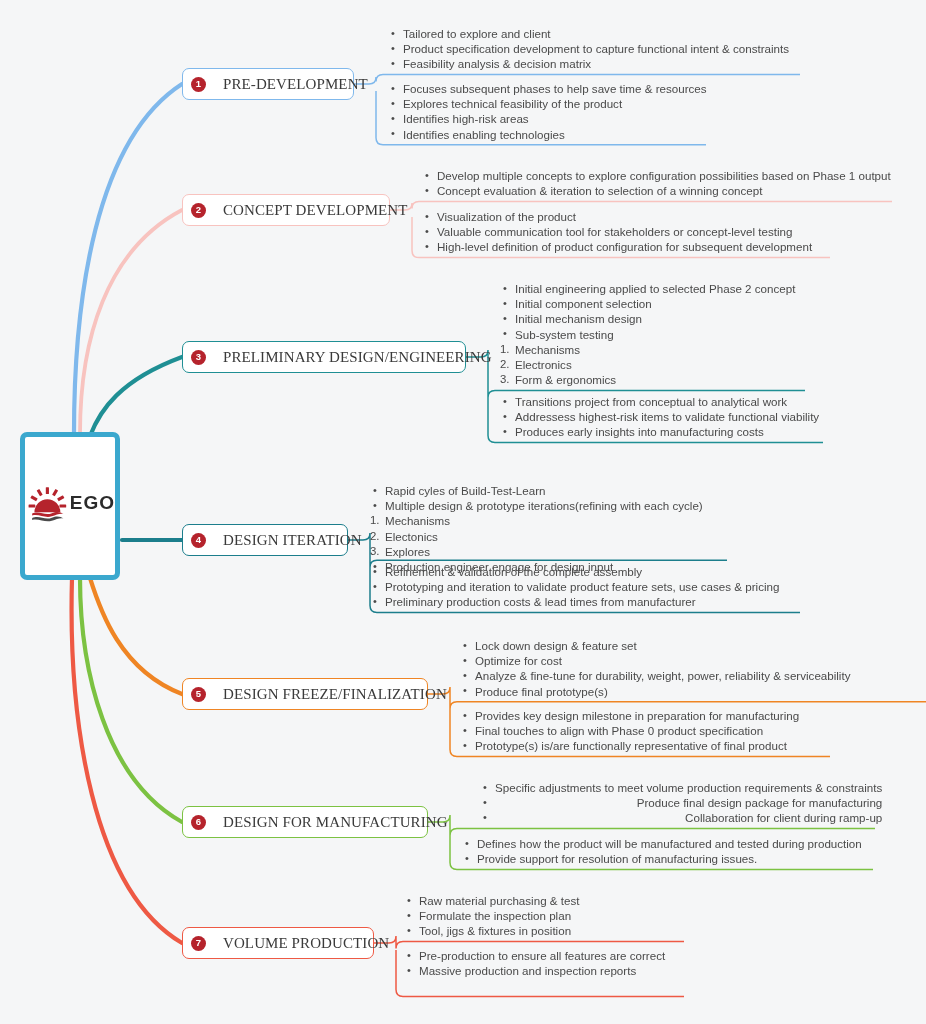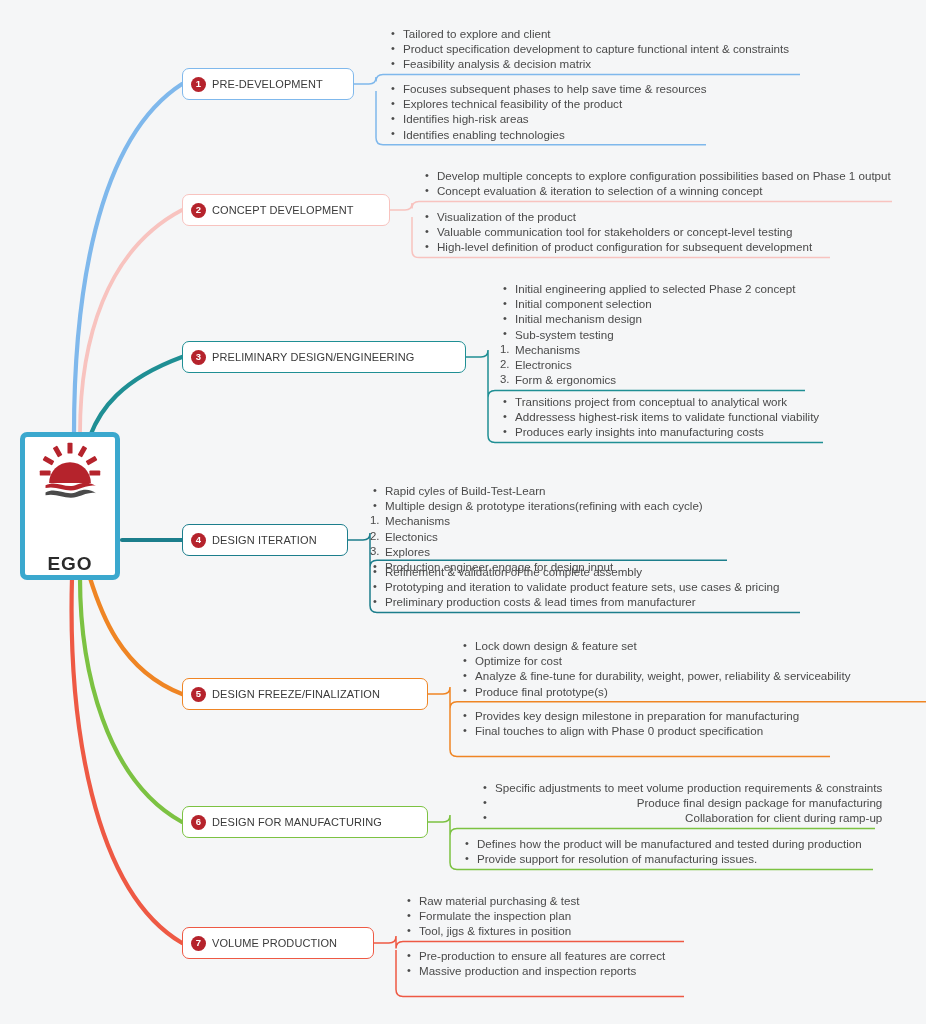--- a/index.html
+++ b/index.html
@@ -14,22 +14,22 @@
   svg.wires{position:absolute;left:0;top:0;width:926px;height:1024px;pointer-events:none;}
 
   
   #center-node{
     position:absolute;
     left:20px;top:432px;width:100px;height:148px;
     background:#ffffff;
     border:5px solid var(--cnodec,#3ba8ce);
     border-radius:7px;
     box-sizing:border-box;
-    display:flex;flex-direction:column;
-    align-items:center;justify-content:space-between;
+    display:flex;flex-direction:row;
+    align-items:center;justify-content:flex-start;
     z-index:5;
   }
   #center-node .logo{width:72px;height:72px;display:block;}
   #center-node .logo-text{
     font-family:"Liberation Sans", sans-serif;
     font-size:19px;font-weight:700;letter-spacing:1px;
     color:#2b2b2b;margin-top:-6px;
   }
 
   
@@ -48,24 +48,25 @@
   .phase-badge{
     width:15px;height:15px;border-radius:50%;
     background:#b5232c;
     color:#fff;
     font-size:9.5px;font-weight:700;
     display:flex;align-items:center;justify-content:center;
     margin-right:6px;flex:none;
     line-height:1;
   }
   .phase-title{
-    font-size:11px;
+    font-size:15px;
     color:#3a3a3a;
     letter-spacing:.1px;
-    font-family:Liberation Sans, sans-serif;
+    font-family:Liberation Serif, serif;
+    margin-left:11px;
   }
 
   
   .group{position:absolute;z-index:3;}
   .group ul{margin:0;padding:0;list-style:none;}
   .group li{
     font-size:11.6px;
     color:#4a4a4a;
     line-height:15.2px;
     padding-left:15px;
@@ -220,20 +221,21 @@
           <li class="b">Lock down design &amp; feature set</li>
           <li class="b">Optimize for cost</li>
           <li class="b">Analyze &amp; fine-tune for durability, weight, power, reliability &amp; serviceability</li>
           <li class="b">Produce final prototype(s)</li>
         </ul>
       </div>
       <div class="group" style="left: 460px; top: 708px;">
         <ul>
           <li class="b">Provides key design milestone in preparation for manufacturing</li>
           <li class="b">Final touches to align with Phase 0 product specification</li>
+          <li class="b">Prototype(s) is/are functionally representative of final product</li>
         </ul>
       </div>
       <div class="phase-box" style="left: 182px; top: 806px; width: 246px; border-color: rgb(124, 194, 66);">
         <div class="phase-badge">6</div>
         <div class="phase-title">DESIGN FOR MANUFACTURING</div>
       </div>
       <div class="group" style="left: 480px; top: 780px; text-align: right;">
         <ul>
           <li class="b">Specific adjustments to meet volume production requirements &amp; constraints</li>
           <li class="b">Produce final design package for manufacturing</li>

